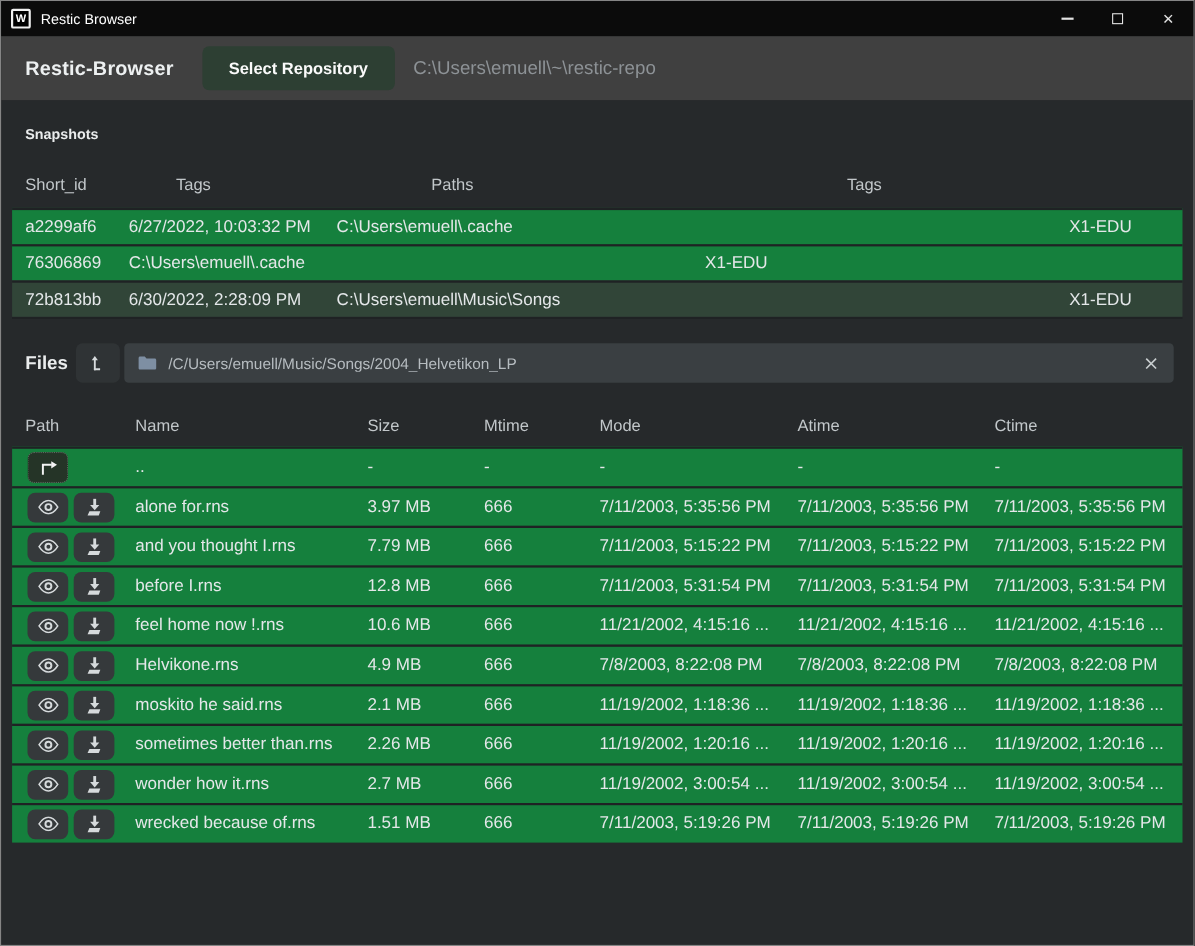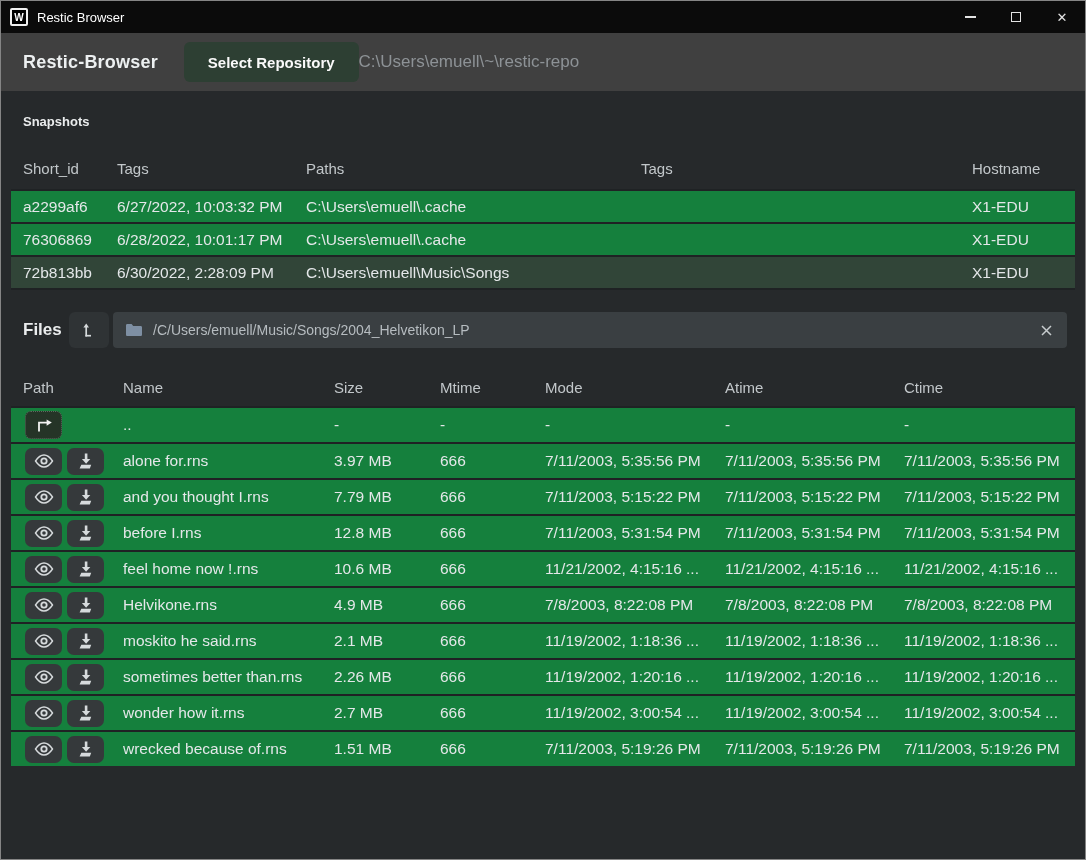--- a/index.html
+++ b/index.html
@@ -26,36 +26,36 @@
   .ctrl-max-glyph{ display:block; width:10px; height:10px; border:1.5px solid #e3e3e3; }
   .ctrl-close-glyph{ color:#e3e3e3; font-size:13px; line-height:1; }
 
   
   .header{ height:58px; background:#404040; display:flex; align-items:center; padding:0 22px; }
   .app-name{ font-size:18px; font-weight:bold; color:#edf0f1; letter-spacing:.2px; }
   .select-repo{
     margin-left:26px; height:40px; padding:0 24px; border:none; border-radius:6px;
     background:#2d3f33; color:#fafafa; font-family:inherit; font-size:15px; font-weight:bold;
   }
-  .repo-path{ color:#8d9296; font-size:17px; }
+  .repo-path{ margin-left:17px; color:#8d9296; font-size:17px; }
 
   
   .section-heading{
     margin:12px 22px 0 22px; height:36px; display:flex; align-items:center;
     color:#eaeced; font-size:13px; font-weight:bold;
   }
 
   
   .table{ margin:0 10px; }
   .grid-snap{ display:grid; grid-template-columns:94px 189px 335px 331px 1fr; }
   .grid-files{ display:grid; grid-template-columns:100px 211px 106px 105px 180px 179px 1fr; }
   .cell{ padding-left:12px; display:flex; align-items:center; overflow:hidden;
          white-space:nowrap; color:#e4e7e9; font-size:15.5px; }
   .th .cell{ color:#c2c7ca; font-size:15px; }
-  .snap-table .th{ height:42px; margin-top:8px; }
+  .snap-table .th{ height:42px; margin-top:8px;gap:43px; }
   .row{ background:#15803d; border-top:2px solid #1f2224; }
   .snap-row{ height:33px; }
   .snap-row.selected{ background:#314538; }
   .snap-table{ border-bottom:2px solid #1f2224; }
 
   
   .files-bar{ margin:14px 18px 0 22px; height:52px; display:flex; align-items:center; }
   .files-heading{ color:#eaeced; font-size:17px; font-weight:bold; width:46px; }
   .tree-btn{
     width:40px; height:36px; border:none; border-radius:6px; background:#2f3335;
@@ -122,21 +122,20 @@
     <div>
         <div class="row snap-row grid-snap">
           <div class="cell">a2299af6</div>
           <div class="cell">6/27/2022, 10:03:32 PM</div>
           <div class="cell">C:\Users\emuell\.cache</div>
           <div class="cell"></div>
           <div class="cell">X1-EDU</div>
         </div>
         <div class="row snap-row grid-snap">
           <div class="cell">76306869</div>
-          <div class="cell">6/28/2022, 10:01:17 PM</div>
           <div class="cell">C:\Users\emuell\.cache</div>
           <div class="cell"></div>
           <div class="cell">X1-EDU</div>
         </div>
         <div class="row snap-row grid-snap selected">
           <div class="cell">72b813bb</div>
           <div class="cell">6/30/2022, 2:28:09 PM</div>
           <div class="cell">C:\Users\emuell\Music\Songs</div>
           <div class="cell"></div>
           <div class="cell">X1-EDU</div>

